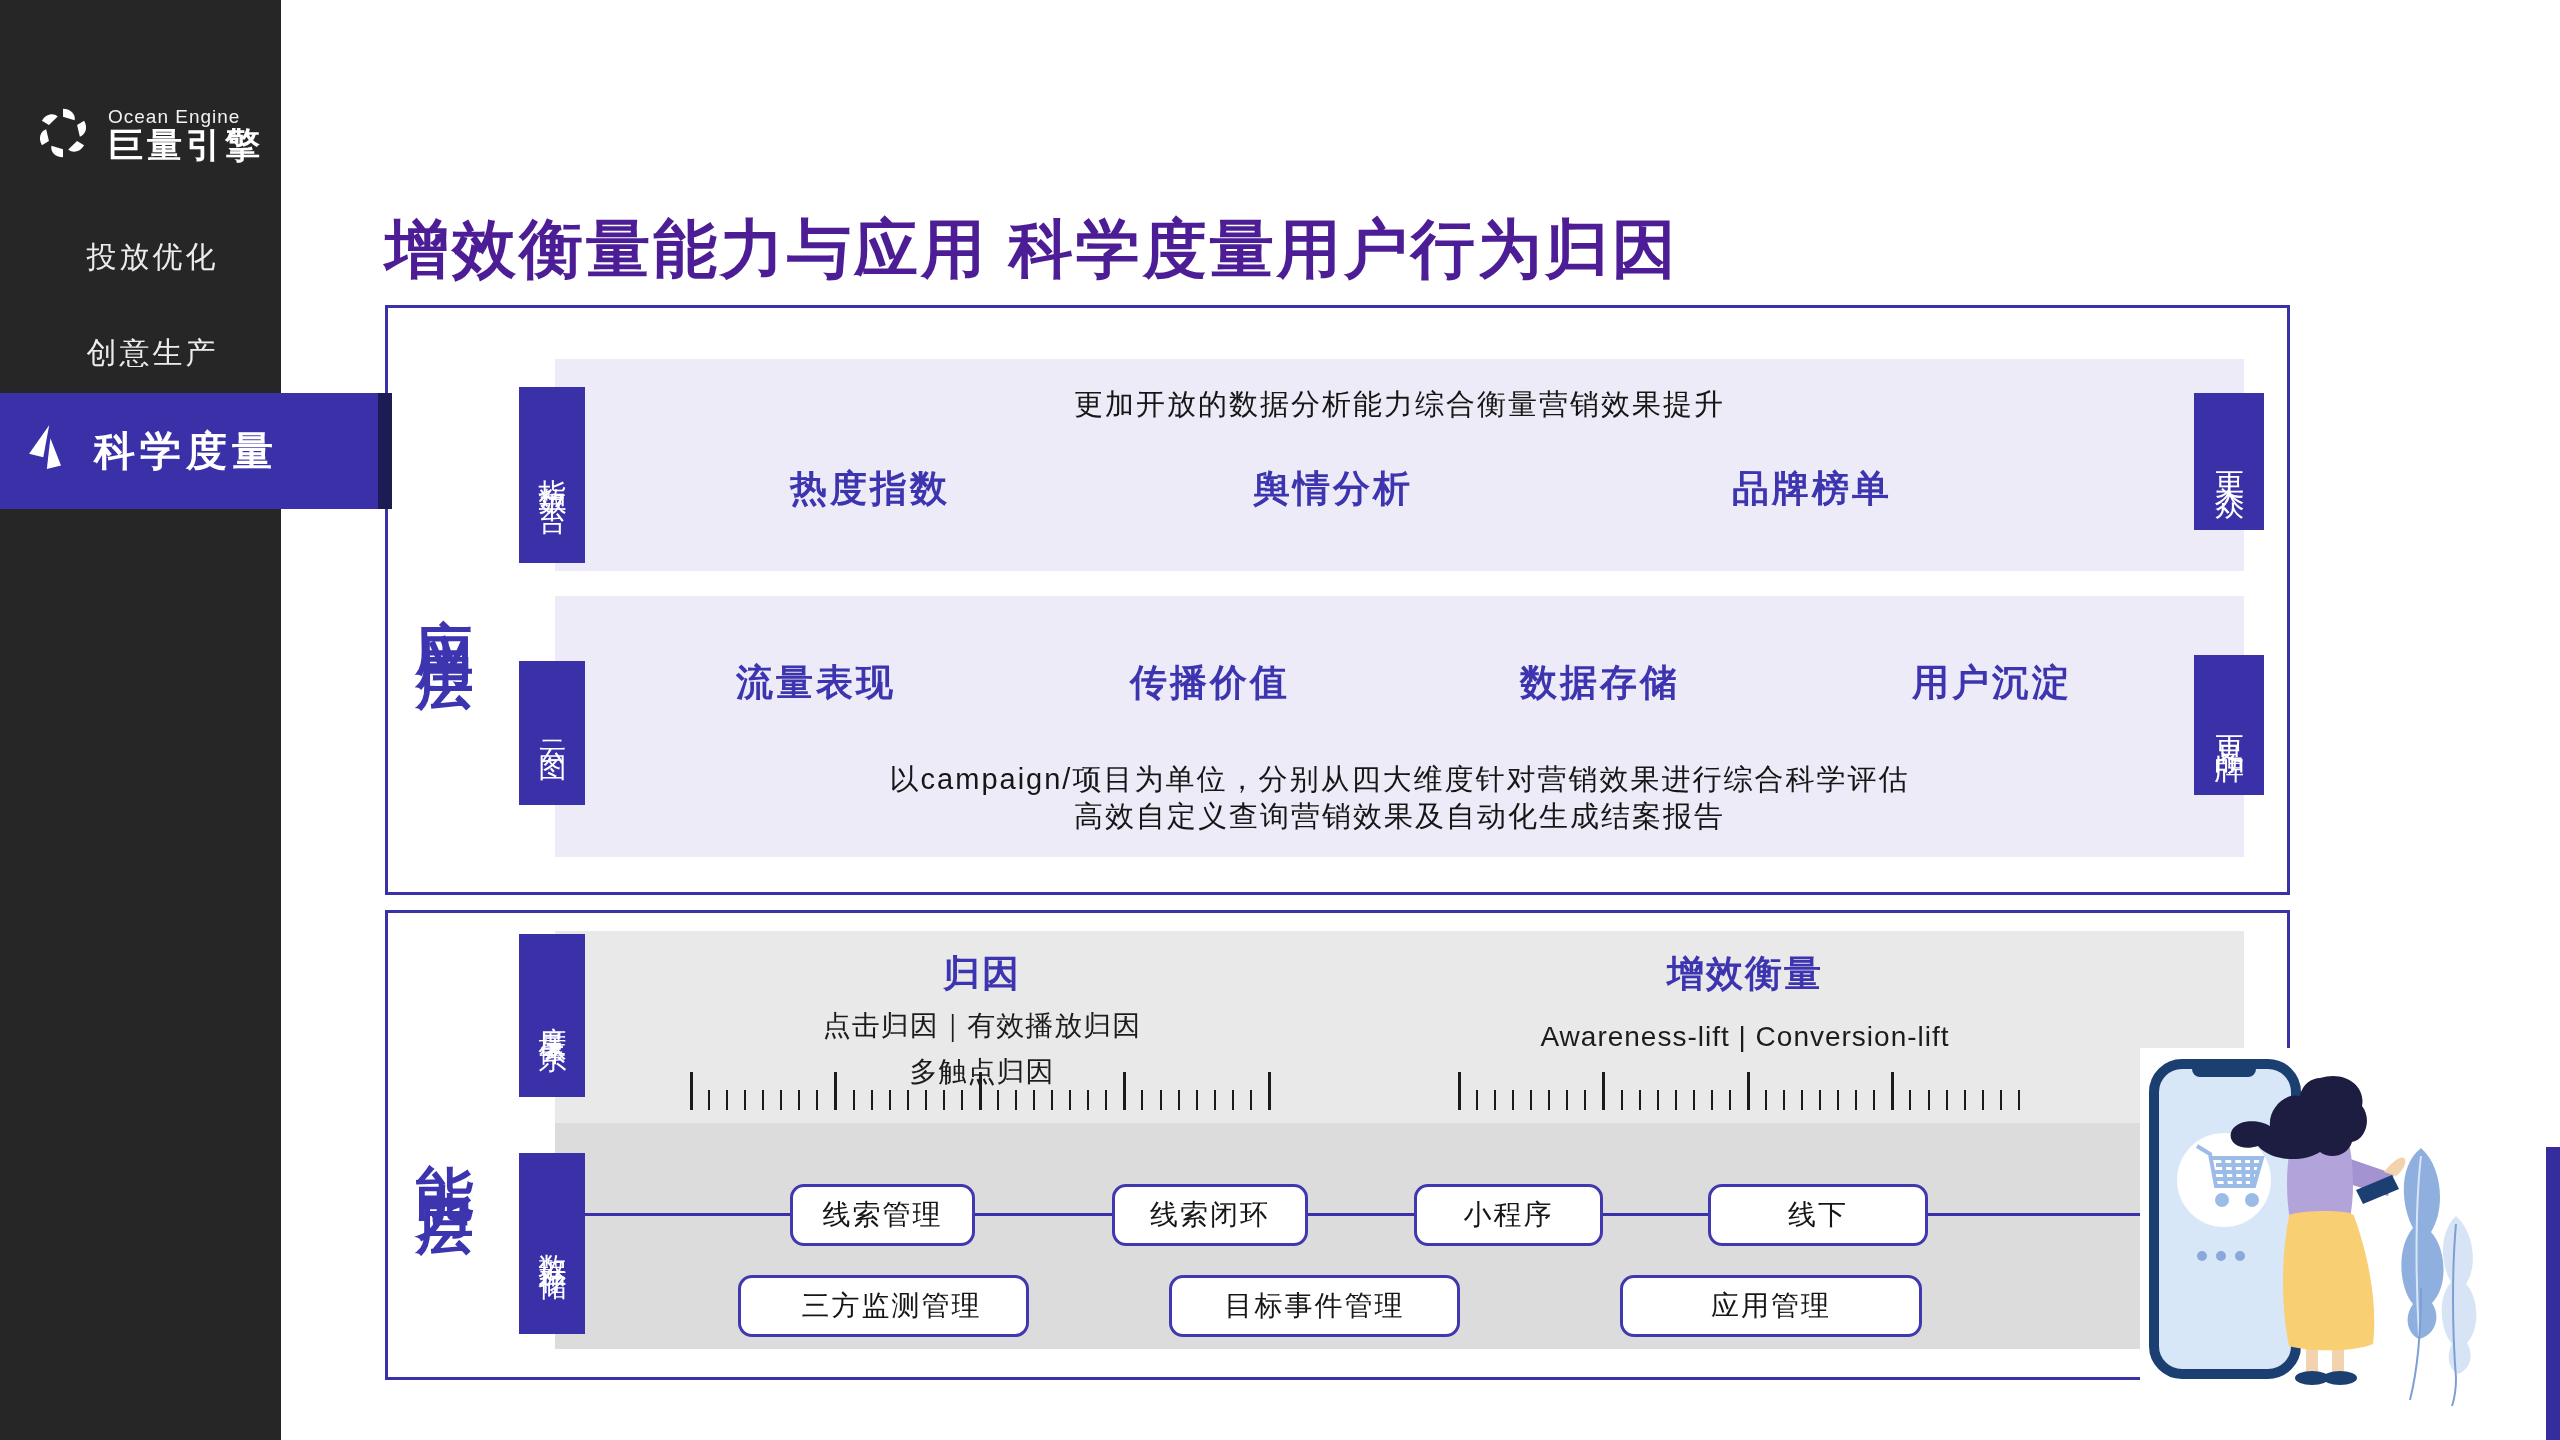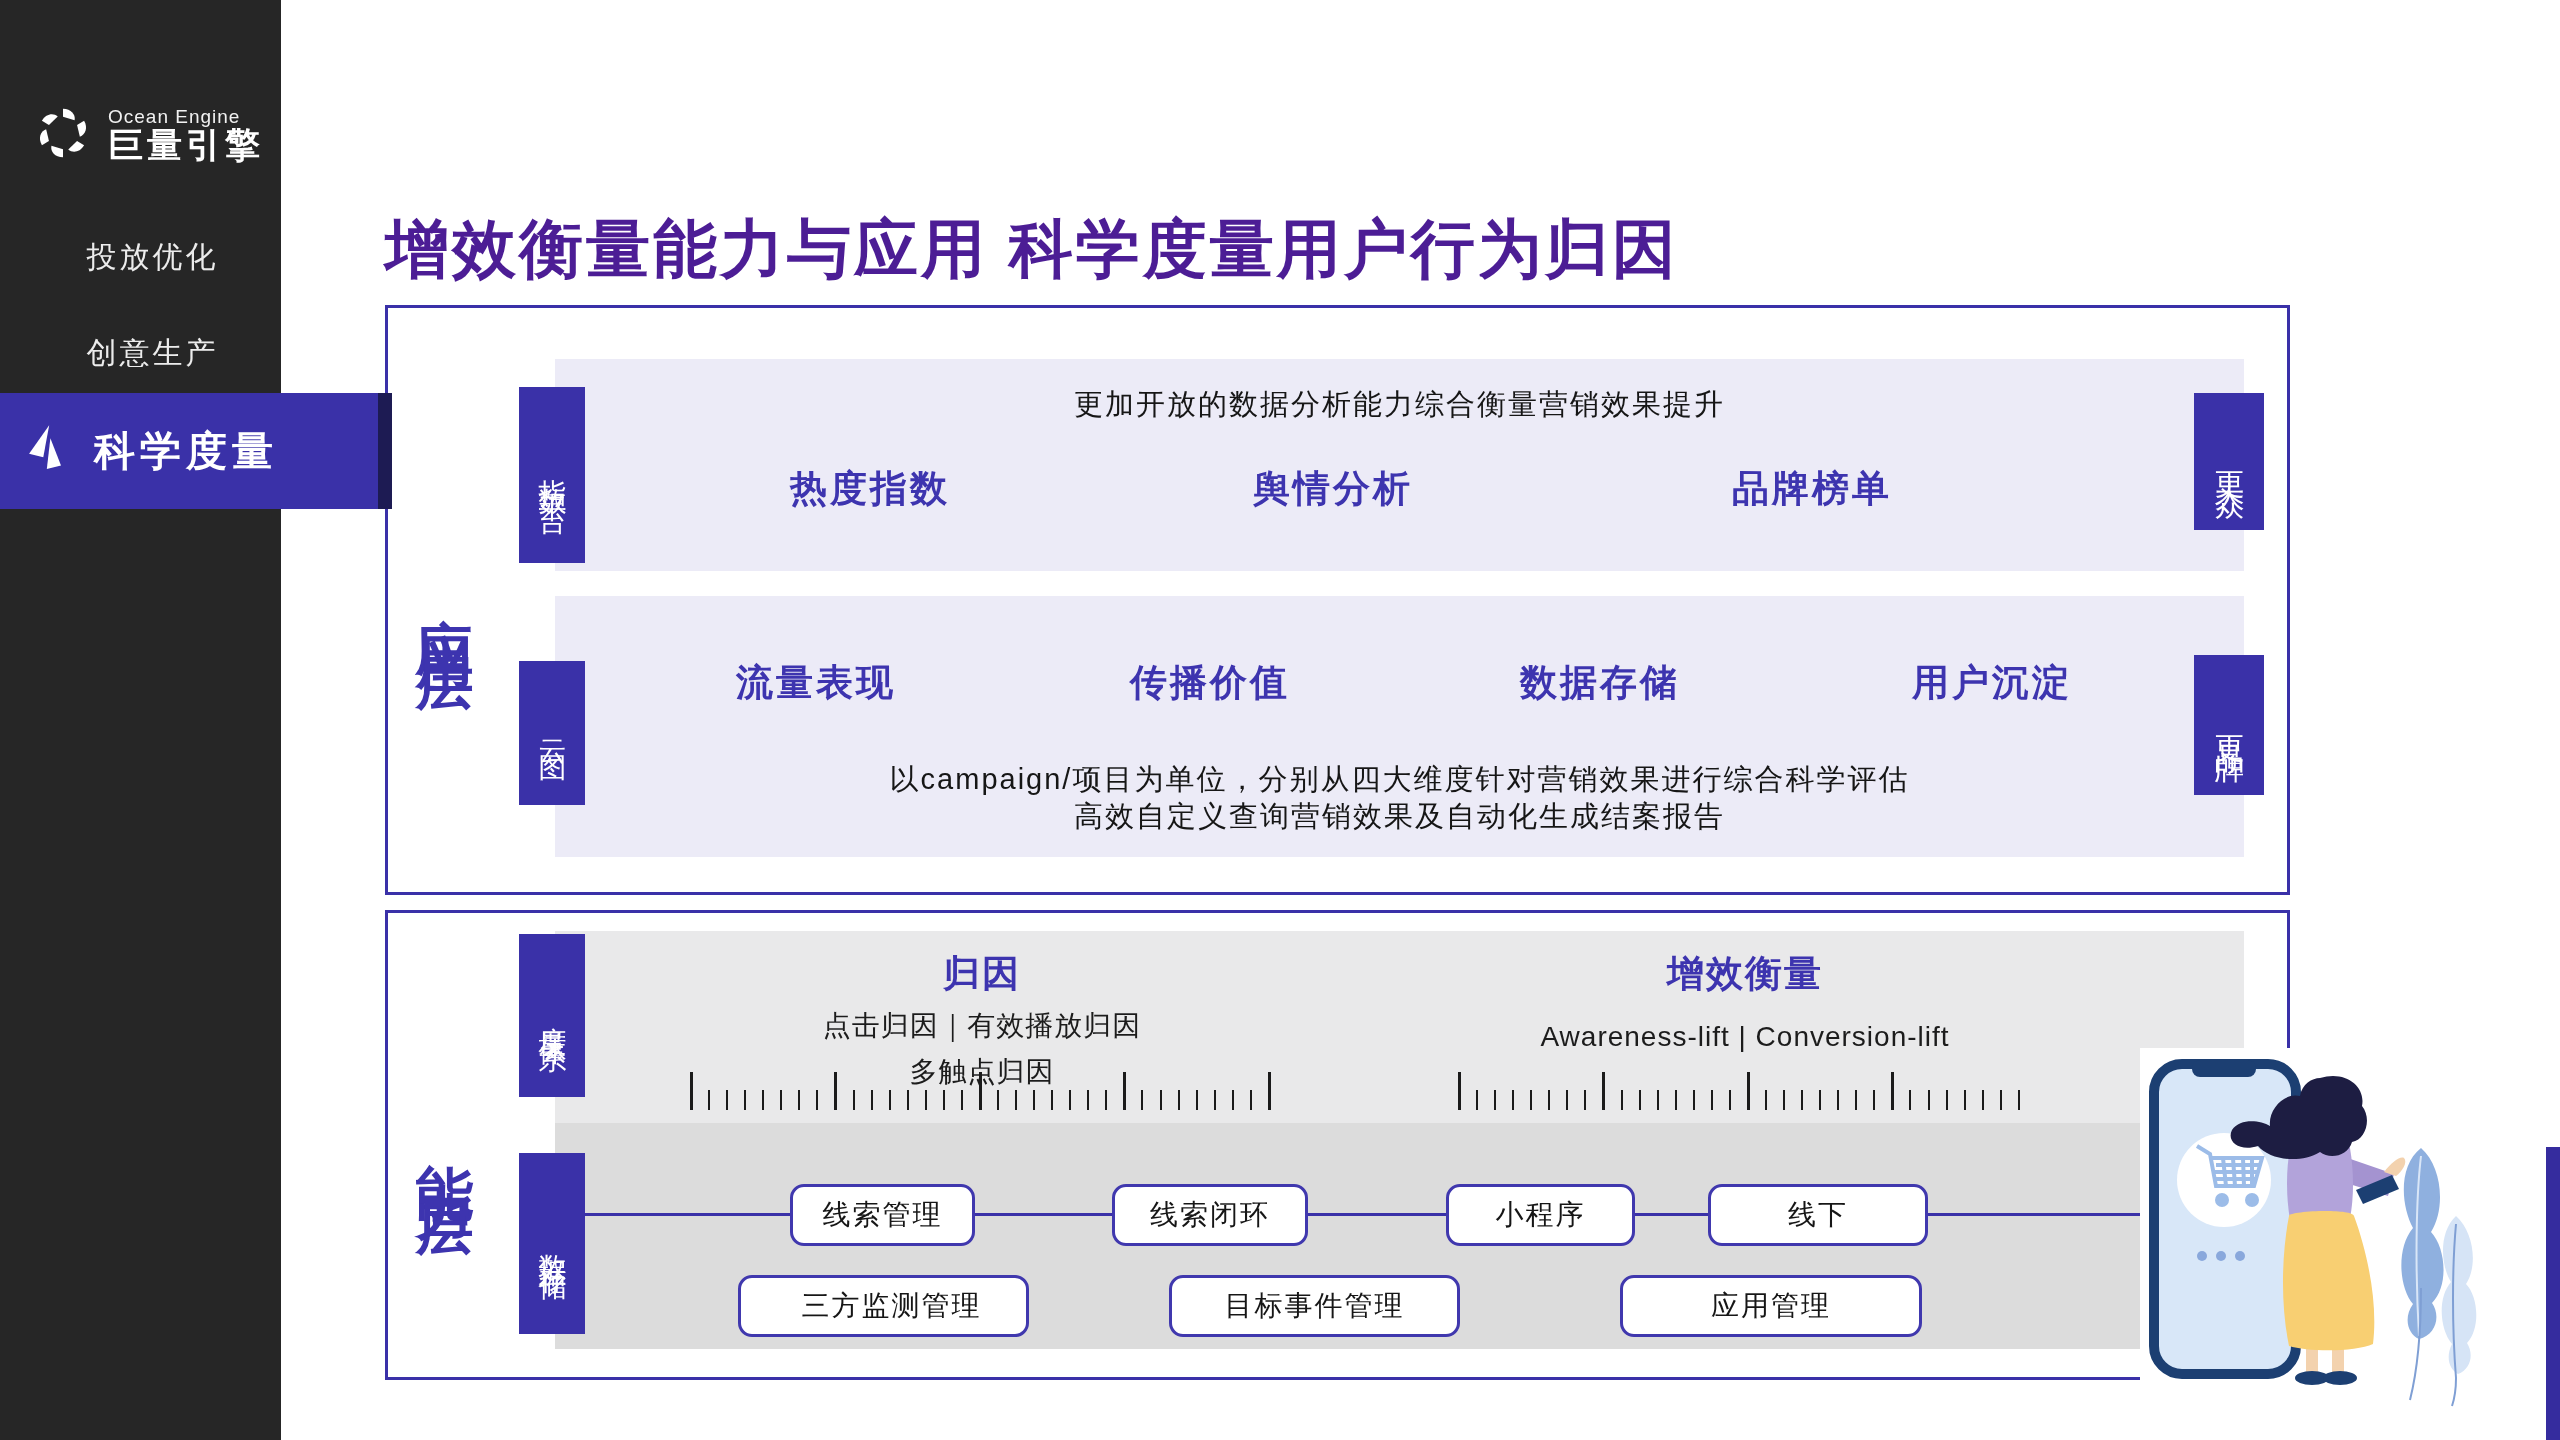--- a/index.html
+++ b/index.html
@@ -163,21 +163,21 @@
         <div class="tall"></div>
     </div>
   </div>
   <div class="abs vtag tag-measure">度量体系</div>
 
   <div class="abs row row4"></div>
   <div class="abs connector"></div>
 
   <div class="pill abs" style="left:790px;  top:1184px; width:185px;">线索管理</div>
   <div class="pill abs" style="left:1112px; top:1184px; width:196px;">线索闭环</div>
-  <div class="pill abs" style="left:1414px; top:1184px; width:189px;margin-left:32px;">小程序</div>
+  <div class="pill abs" style="left:1414px; top:1184px; width:189px;">小程序</div>
   <div class="pill abs" style="left:1708px; top:1184px; width:220px;">线下</div>
   <div class="pill abs" style="left:738px;  top:1275px; width:291px;padding-left:16px;">三方监测管理</div>
   <div class="pill abs" style="left:1169px; top:1275px; width:291px;">目标事件管理</div>
   <div class="pill abs" style="left:1620px; top:1275px; width:302px;">应用管理</div>
 
   <div class="abs vtag tag-storage">数据存储</div>
 
   <div class="abs illus">
     <svg width="412" height="392" viewBox="0 0 412 392">
 

